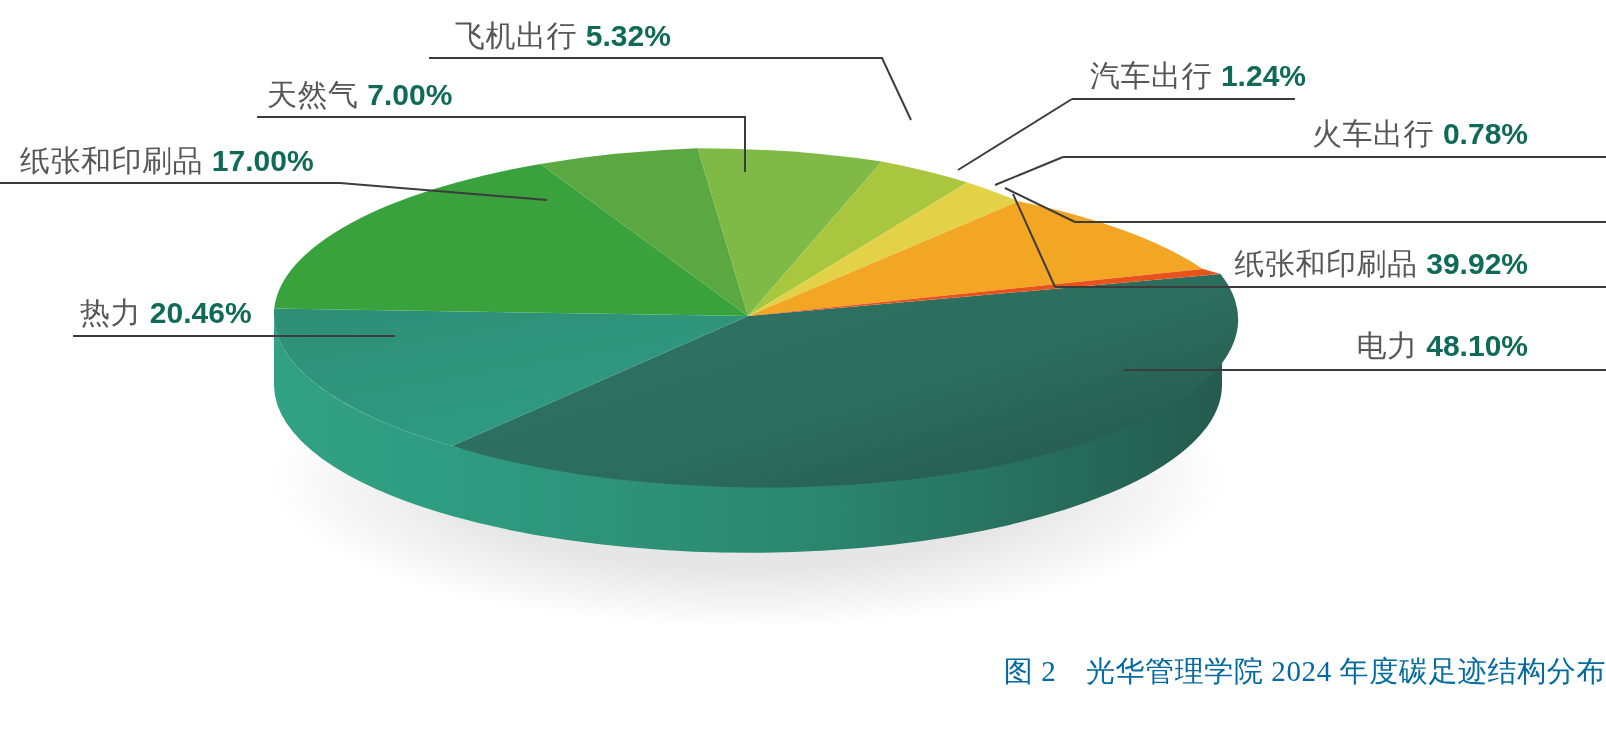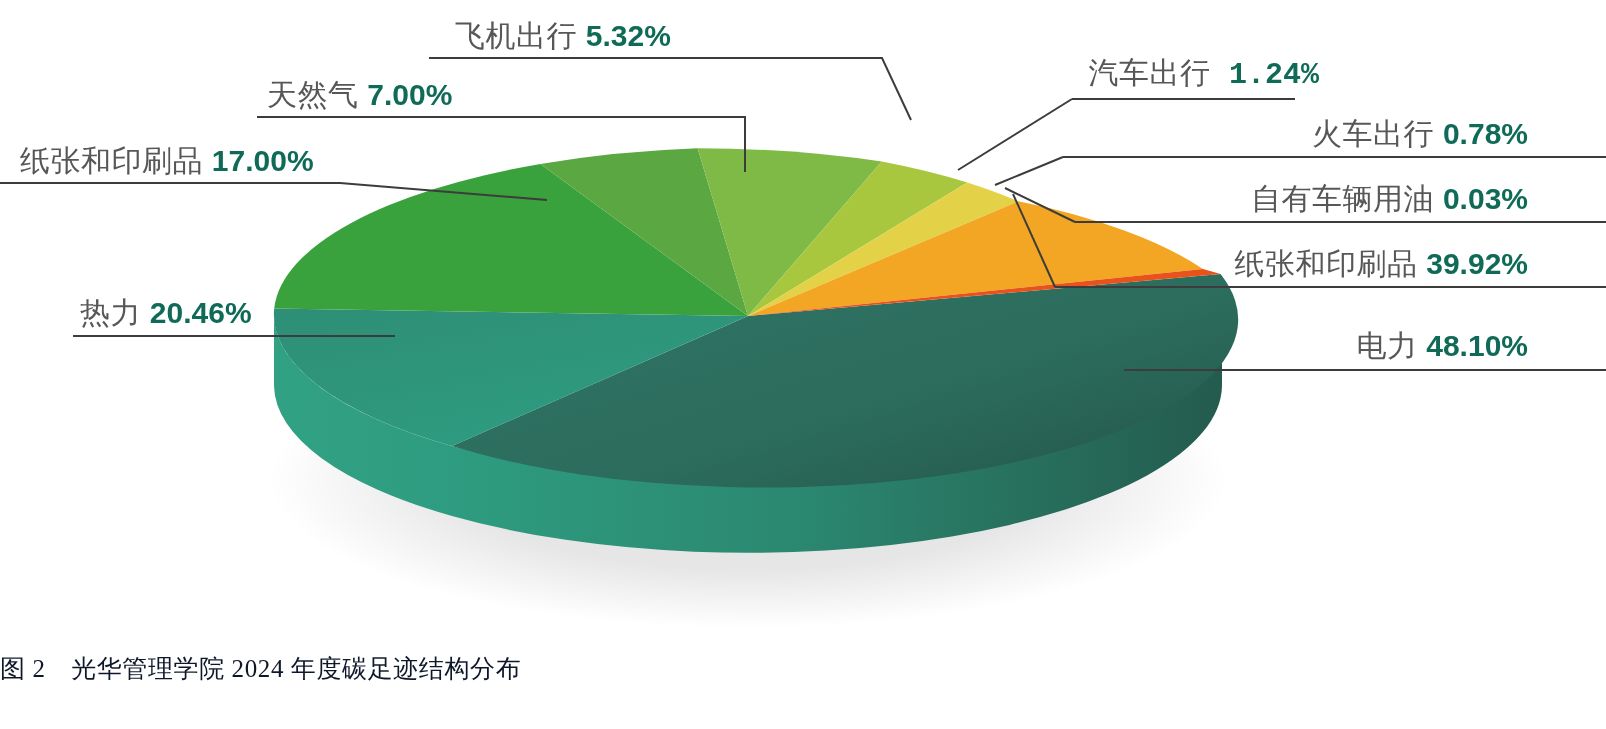--- a/index.html
+++ b/index.html
@@ -42,23 +42,23 @@
     letter-spacing: 0;
   }
   .label.right {
     text-align: right;
   }
   .caption {
     position: absolute;
     left: 0;
     right: 0;
     top: 652px;
-    text-align: left;
-    font-size: 25px;
-    color: #0f172a;
+    text-align: right;
+    font-size: 29px;
+    color: #0369a1;
     font-family: "Liberation Serif", "DejaVu Serif", serif;
     letter-spacing: 0.6px;
   }
 </style>
 </head>
 <body>
 
 <div id="figure-root">
 
   <svg id="pie-svg" viewBox="0 0 1606 729">
@@ -182,34 +182,30 @@
   <div class="label" style="left:20px; top:145px;">
     <span>纸张和印刷品</span>
     <span class="pct">17.00%</span>
   </div>
 
   <div class="label" style="left:80px; top:297px;">
     <span>热力</span>
     <span class="pct">20.46%</span>
   </div>
 
-  <div class="label right" style="right:287px; top:60px;font-family:Liberation Mono, monospace;">
+  <div class="label right" style="right:300px; top:60px;">
     <span>汽车出行</span>
     <span class="pct">1.24%</span>
   </div>
 
   <div class="label right" style="right:78px; top:118px;margin-left:20px;">
     <span>火车出行</span>
     <span class="pct">0.78%</span>
   </div>
 
-  <div class="label right" style="right:78px; top:183px;">
-    <span>自有车辆用油</span>
-    <span class="pct">0.03%</span>
-  </div>
 
   <div class="label right" style="right:78px; top:248px;">
     <span>纸张和印刷品</span>
     <span class="pct">39.92%</span>
   </div>
 
   <div class="label right" style="right:78px; top:330px;margin-left:11px;">
     <span>电力</span>
     <span class="pct">48.10%</span>
   </div>

